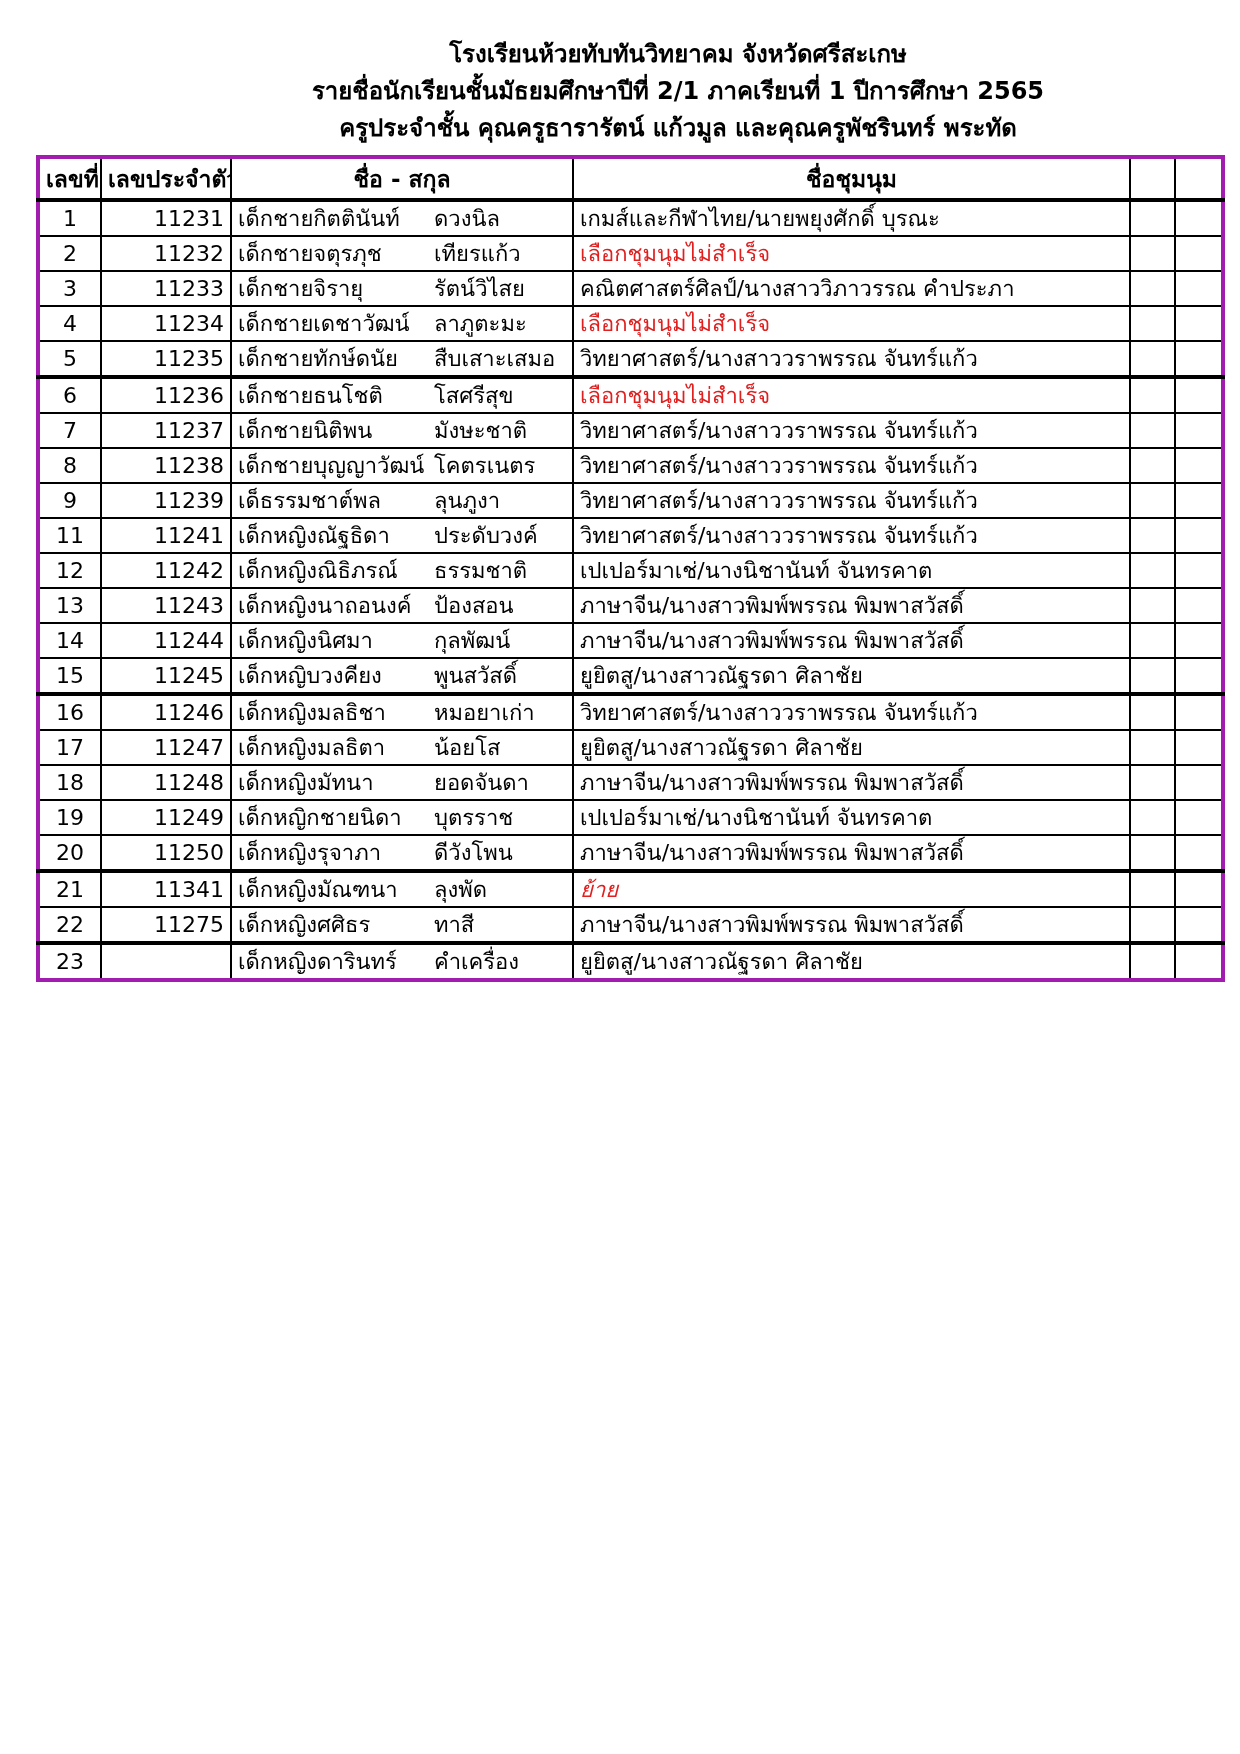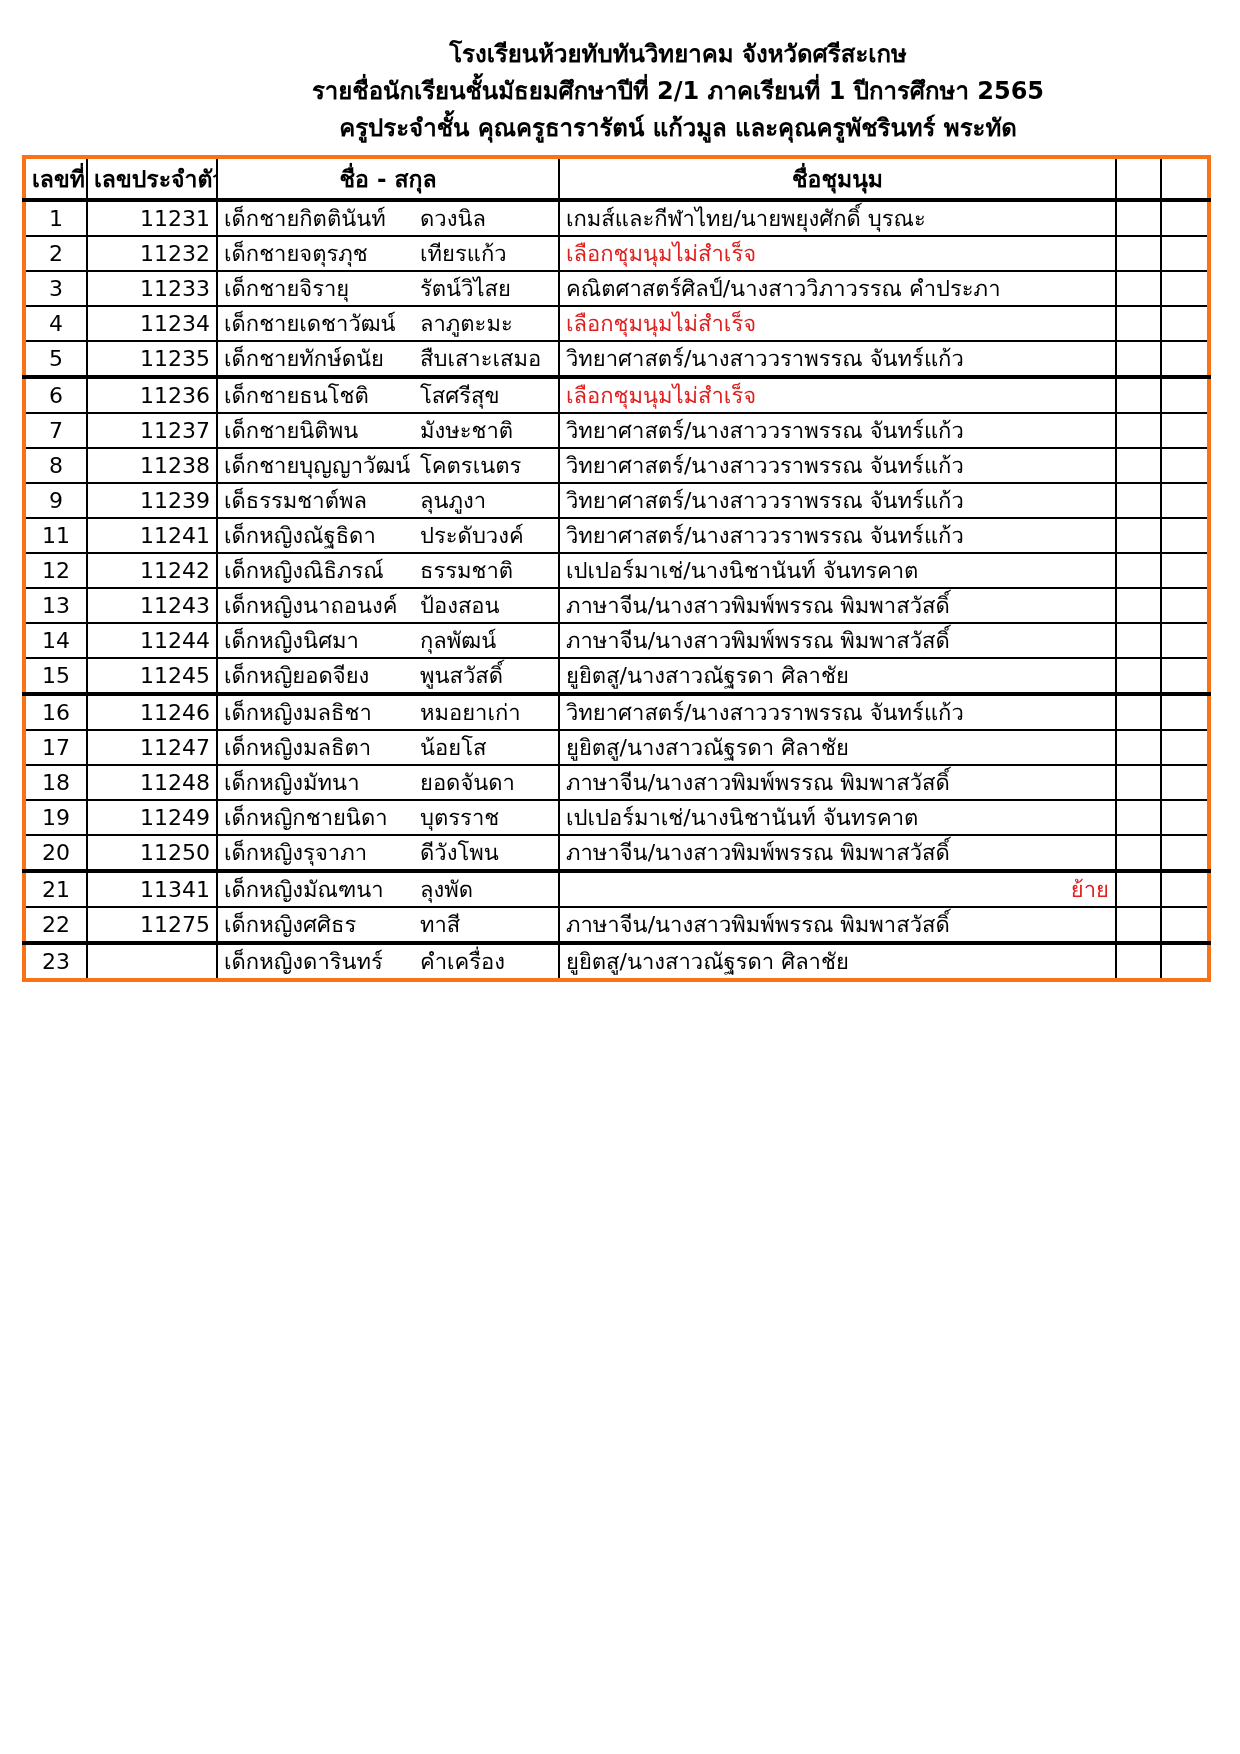--- a/index.html
+++ b/index.html
@@ -17,23 +17,23 @@
     text-align:center;
     transform:translateX(58px);
     font-weight:bold;
     font-size:24px;
     line-height:37px;
     white-space:nowrap;
   }
   table.roster {
     border-collapse:collapse;
     table-layout:fixed;
-    margin:8px 0 0 22px;
+    margin:8px 0 0 36px;
     width:1185px;
-    border:4px solid #f97316;
+    border:4px solid #a21caf;
     padding-left:46px;
   }
   .roster th, .roster td {
     border:2px solid #000;
     padding:0 6px;
     overflow:hidden;
     white-space:nowrap;
     font-size:22px;
     box-sizing:border-box;
   }
@@ -43,21 +43,21 @@
     font-size:23px;
     text-align:center;
     border-bottom:4px solid #000;
   }
   .roster tbody td { height:35px; line-height:33px; }
   .roster tr.group-end td { border-bottom:4px solid #000; }
   .cell-no  { text-align:center; }
   .cell-id  { text-align:right; }
   .cell-name .first { display:inline-block; width:196px; }
   .cell-club.alert { color:var(--alert-color,#e01f1f); }
-  .cell-club.moved { color:var(--alert-color,#e01f1f); text-align:right; }
+  .cell-club.moved { color:var(--alert-color,#e01f1f); text-align:left;font-style:italic; }
   col.c-no    { width:63px;  }
   col.c-id    { width:130px; }
   col.c-name  { width:342px; }
   col.c-club  { width:557px; }
   col.c-chk1  { width:45px;  }
   col.c-chk2  { width:48px;  }
 </style>
 </head>
 <body>
 
@@ -216,21 +216,21 @@
         <span class="first">เด็กหญิงนิศมา</span><span class="last">กุลพัฒน์</span>
       </td>
       <td class="cell-club">ภาษาจีน/นางสาวพิมพ์พรรณ พิมพาสวัสดิ์</td>
       <td class="cell-blank"></td>
       <td class="cell-blank"></td>
     </tr>
         <tr class="group-end">
       <td class="cell-no">15</td>
       <td class="cell-id">11245</td>
       <td class="cell-name">
-        <span class="first">เด็กหญิยอดจียง</span><span class="last">พูนสวัสดิ์</span>
+        <span class="first">เด็กหญิบวงคียง</span><span class="last">พูนสวัสดิ์</span>
       </td>
       <td class="cell-club">ยูยิตสู/นางสาวณัฐรดา ศิลาชัย</td>
       <td class="cell-blank"></td>
       <td class="cell-blank"></td>
     </tr>
         <tr>
       <td class="cell-no">16</td>
       <td class="cell-id">11246</td>
       <td class="cell-name">
         <span class="first">เด็กหญิงมลธิชา</span><span class="last">หมอยาเก่า</span>

